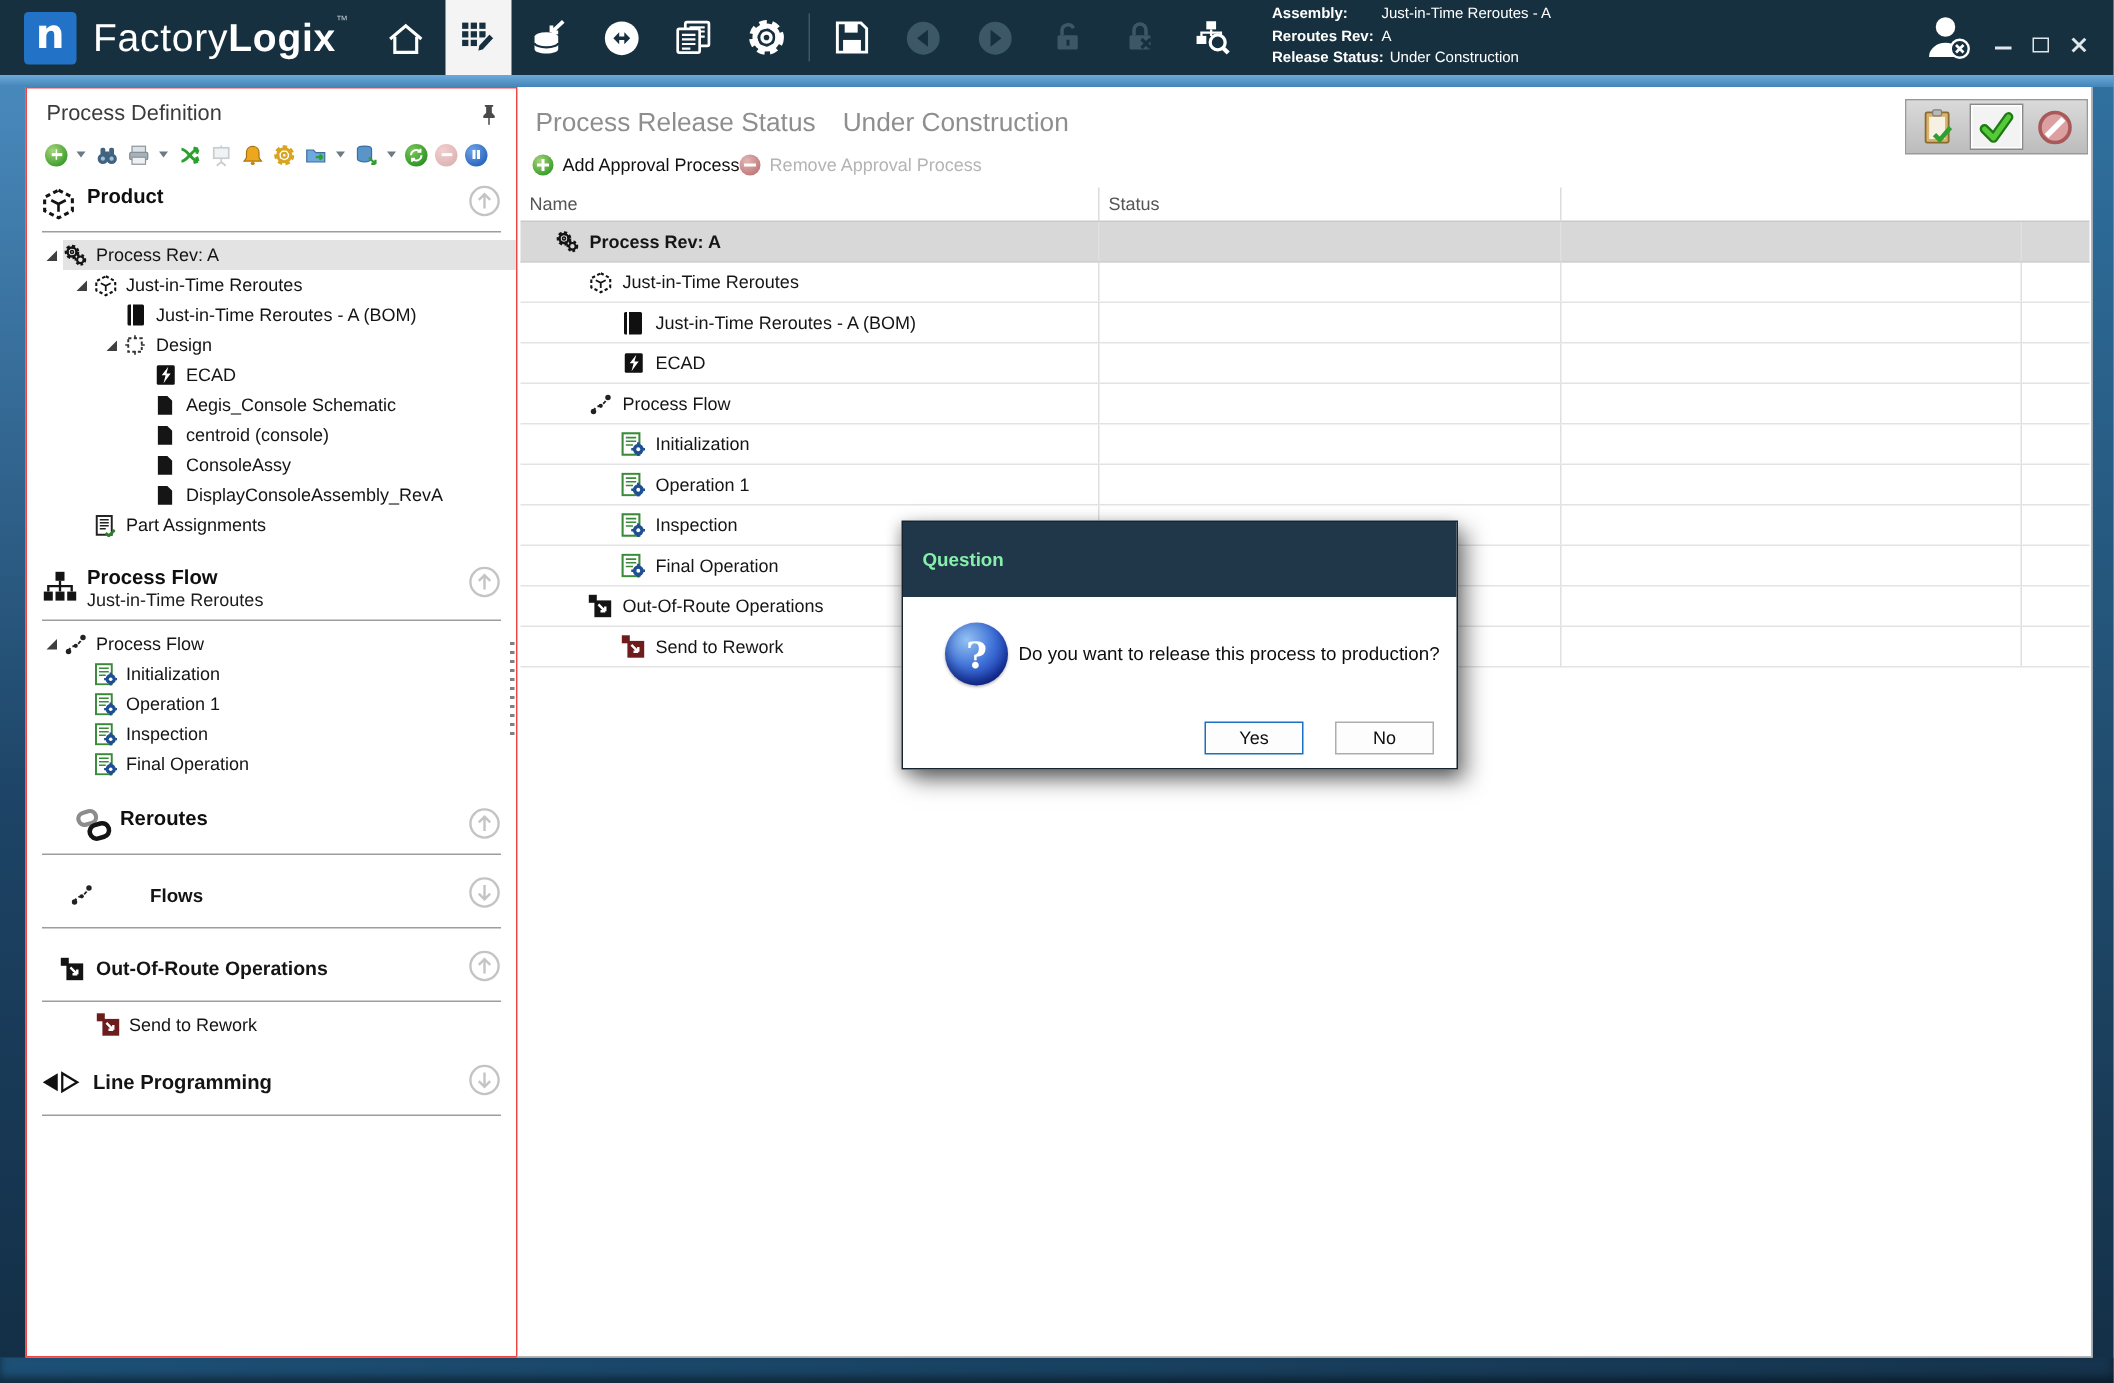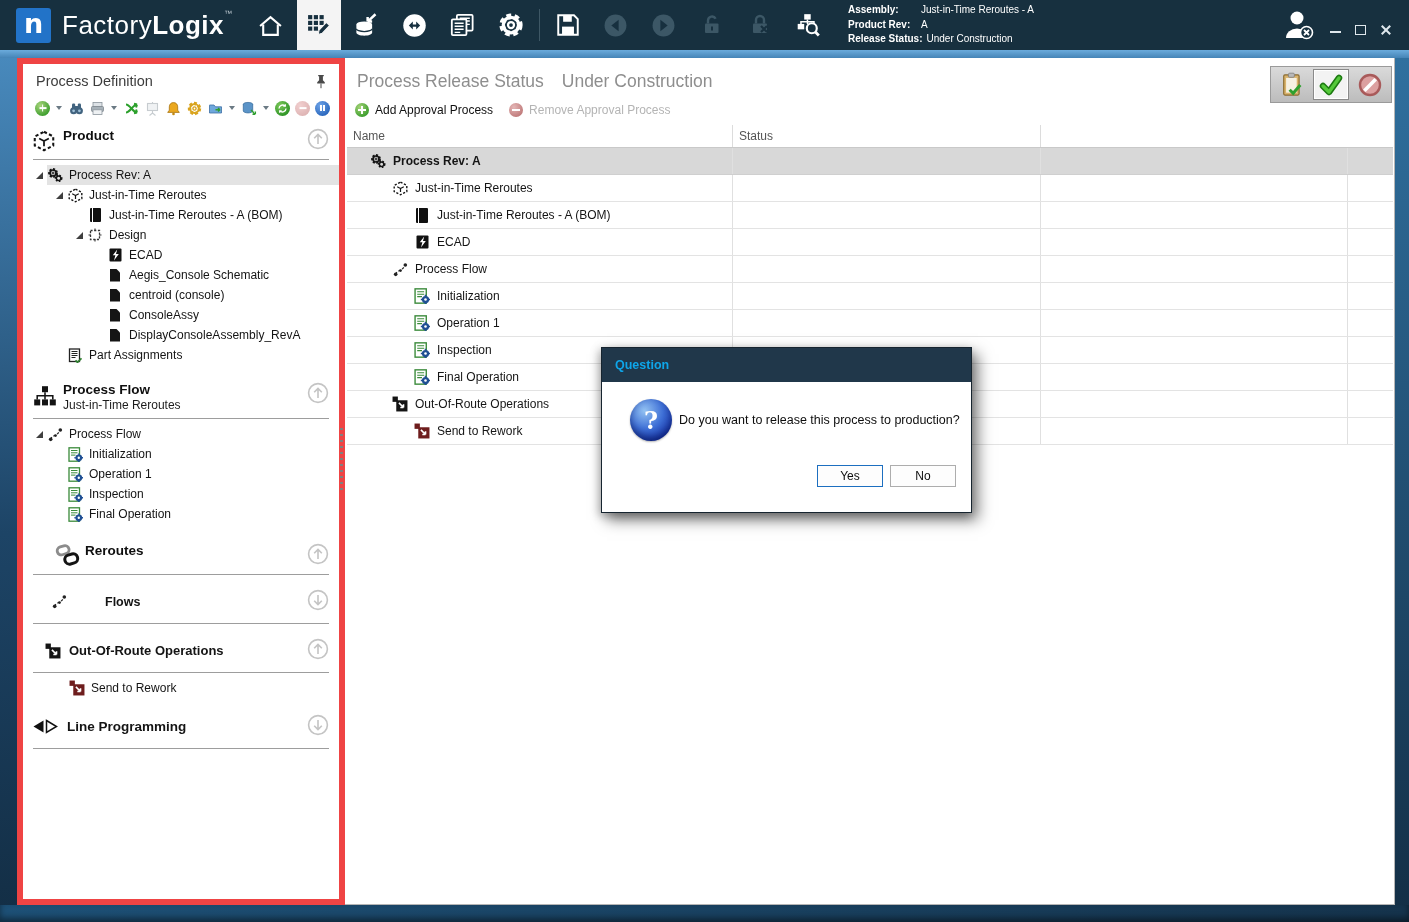--- a/index.html
+++ b/index.html
@@ -35,21 +35,21 @@
   .wc-max::after { content:""; position:absolute; left:0; top:1px; width:9px; height:8px; border:1.6px solid #dfe7ec; }
   .wc-close::before, .wc-close::after { content:""; position:absolute; left:5px; top:0; width:1.8px; height:12px; background:#dfe7ec; }
   .wc-close::before { transform:rotate(45deg); }
   .wc-close::after { transform:rotate(-45deg); }
   
   .accent-strip { position:absolute; left:0; top:50px; width:1409px; height:8px; background:linear-gradient(180deg,#6babdc,#4584b6); z-index:9; }
   .frame-left  { position:absolute; left:0; top:58px; width:17px; height:864px; background:linear-gradient(180deg,#4889bc,#1d4466 55%,#132e45); }
   .frame-right { position:absolute; right:0; top:58px; width:14px; height:864px; background:linear-gradient(180deg,#30709f,#132e45); }
   .frame-bottom{ position:absolute; left:0; top:905px; width:1409px; height:17px; background:linear-gradient(90deg,#1d5076,#15334c); box-shadow:inset 0 -4px 6px rgba(0,0,0,.45); z-index:3; }
   
-  .sidebar { position:absolute; left:17px; top:58px; width:328px; height:847px; background:#fff; border:6px solid #ef4444; z-index:4; font-size:12px; color:#141414; }
+  .sidebar { position:absolute; left:17px; top:58px; width:328px; height:847px; background:#fff; border:1px solid #ef4444; z-index:4; font-size:12px; color:#141414; }
   .sb-header { display:flex; align-items:center; justify-content:space-between; padding:9px 12px 2px 13px; }
   .sb-title { font-size:14.5px; color:#3c3c3c; }
   .sb-toolbar { display:flex; align-items:center; gap:5px; padding:9px 6px 7px 12px; }
   .tbi { width:16px; height:16px; display:inline-flex; align-items:center; justify-content:center; position:relative; flex:0 0 auto; }
   .caret { width:0; height:0; border-left:3.5px solid transparent; border-right:3.5px solid transparent; border-top:4px solid #6b7a84; margin:0 1px; }
   .sec-head { display:flex; padding:5px 10px 4px 10px; }
   .sec-icon { width:30px; display:flex; align-items:center; justify-content:flex-start; flex:0 0 auto; }
   .sec-title { font-weight:bold; font-size:13.5px; color:#0f0f0f; }
   .sec-sub { font-size:12px; font-weight:normal; color:#1c1c1c; margin-top:1px; }
   .sec-arrow { margin-left:auto; flex:0 0 auto; }
@@ -62,21 +62,21 @@
   .exp.none::after { border:none; }
   .tico { width:16px; height:16px; margin-right:6px; flex:0 0 auto; display:inline-flex; align-items:center; justify-content:center; }
   .ind0 { padding-left:8px; } .ind1 { padding-left:28px; } .ind2 { padding-left:48px; } .ind3 { padding-left:68px; }
   .simple-row { display:flex; align-items:center; padding:8px 10px 7px 10px; }
   .simple-row .lbl { font-weight:bold; font-size:12.5px; }
   .sub-item { display:flex; align-items:center; height:24px; padding-left:46px; font-size:12px; }
   .splitter { position:absolute; left:340px; top:428px; width:3px; height:64px; background:repeating-linear-gradient(180deg,#808080 0 2px,transparent 2px 6px); z-index:6; }
   
   .main { position:absolute; left:345px; top:58px; width:1050px; height:847px; background:#fff; border-right:1px solid #b5b5b5; border-bottom:1px solid #b5b5b5; z-index:4; }
   .main-title { position:absolute; left:12px; top:13px; font-size:17.5px; color:#8e8e8e; display:flex; gap:18px; white-space:nowrap; }
-  .actions { position:absolute; left:10px; top:45px; display:flex; gap:16px; align-items:center; font-size:12px; }
+  .actions { position:absolute; left:10px; top:45px; display:flex; align-items:center; font-size:12px; }
   .action { display:flex; align-items:center; gap:6px; cursor:default; }
   .action.enabled { color:#111; }
   .action.disabled { color:#b4b4b4; }
   .circle-ico { width:14px; height:14px; border-radius:50%; display:inline-flex; align-items:center; justify-content:center; color:#fff; font-size:12px; font-weight:bold; line-height:1; }
   .ci-add { background:radial-gradient(circle at 35% 30%, #a5d378, #3c9e2d 75%); }
   .ci-remove { background:radial-gradient(circle at 35% 30%, #e4b6b6, #c07b7b 75%); }
   .circle-ico::after { content:""; background:#fff; }
   .ci-add::before { content:""; position:absolute; width:8px; height:2px; background:#fff; }
   .ci-add::after { content:""; position:absolute; width:2px; height:8px; background:#fff; }
   .ci-remove::before { content:""; position:absolute; width:8px; height:2px; background:#fff; }
@@ -91,28 +91,28 @@
   .th { height:100%; display:flex; align-items:center; padding-left:6px; border-right:1px solid #dcdcdc; }
   .col-name { width:386px; } .col-status { width:308px; } .col-approval { width:307px; } .col-last { flex:1; border-right:none; }
   .trow { display:flex; height:27px; align-items:center; border-bottom:1px solid #e3e3e3; font-size:12px; color:#151515; cursor:default; }
   .trow.selected { background:#d8d8d8; font-weight:bold; border-bottom:1px solid #cfcfcf; }
   .tcell { height:100%; display:flex; align-items:center; border-right:1px solid #e0e0e0; overflow:hidden; white-space:nowrap; }
   .tcell.last { border-right:none; }
   .ticon { width:16px; height:16px; margin-right:7px; flex:0 0 auto; display:inline-flex; align-items:center; justify-content:center; }
   .rind0 { padding-left:23px; } .rind1 { padding-left:45px; } .rind2 { padding-left:67px; }
   
   .dialog { position:absolute; left:601px; top:347px; width:371px; height:166px; background:#fff; border:1px solid #16242f; box-shadow:6px 7px 14px rgba(0,0,0,.5), -2px 3px 9px rgba(0,0,0,.28); z-index:50; }
-  .dlg-title { height:34px; background:#20374a; color:#0ea5e9; font-weight:bold; font-size:12.5px; display:flex; align-items:center; padding-left:13px; }
+  .dlg-title { height:50px; background:#20374a; color:#86efac; font-weight:bold; font-size:12.5px; display:flex; align-items:center; padding-left:13px; }
   .dlg-body { position:relative; height:119px; }
   .q-icon { position:absolute; left:28px; top:17px; width:42px; height:42px; border-radius:50%;
     background:radial-gradient(circle at 35% 28%, #93c2f2 0%, #3e6fd6 45%, #1837ab 78%, #0e2b8d 100%);
     color:#fff; display:flex; align-items:center; justify-content:center; font-size:24px; font-weight:bold;
     box-shadow:inset 0 -4px 7px rgba(2,8,60,.45), 0 1px 2px rgba(0,0,0,.3); font-family:"DejaVu Serif",serif; }
   .q-text { position:absolute; left:77px; top:31px; font-size:12.5px; color:#0d0d0d; }
-  .dlg-buttons { position:absolute; right:15px; bottom:14px; display:flex; gap:7px; }
+  .dlg-buttons { position:absolute; right:15px; bottom:14px; display:flex; gap:21px; }
   .dlg-btn { width:66px; height:22px; font-size:12px; display:flex; align-items:center; justify-content:center; background:#fdfdfd; border:1px solid #adadad; color:#0d0d0d; cursor:default; }
   .dlg-btn.primary { border:1px solid #1d6fc0; }
   
   .ic-bom { width:11px; height:14px; border-radius:1px; background:linear-gradient(90deg,#101010 0 2px,#fff 2px 3.5px,#101010 3.5px 100%); }
   .ic-doc { width:10px; height:13px; background:#151515; clip-path:polygon(0 0,60% 0,100% 30%,100% 100%,0 100%); }
   .sphere { width:15px; height:15px; border-radius:50%; position:relative; display:inline-block; }
   .sphere::before { content:""; position:absolute; left:50%; top:50%; transform:translate(-50%,-50%); }
   .sp-add { background:radial-gradient(circle at 35% 30%, #a8d47c, #3c9e2d 75%); }
   .sp-add::before { width:7px; height:1.8px; background:#fff; box-shadow:0 0 0 0 #fff; }
   .sp-add::after { content:""; position:absolute; left:50%; top:50%; transform:translate(-50%,-50%); width:1.8px; height:7px; background:#fff; }
@@ -228,21 +228,21 @@
         <path d="M18.8 18.4 L22 21.6" stroke="#fff" stroke-width="2.6"></path>
       </svg>
     </div>
   </nav>
   <div class="asm">
     <div class="asm-row">
         <span class="asm-label">Assembly:</span>
         <span>Just-in-Time Reroutes - A</span>
       </div>
     <div class="asm-row">
-        <span class="asm-label">Product Rev:</span>
+        <span class="asm-label">Reroutes Rev:</span>
         <span>A</span>
       </div>
     <div class="asm-row">
         <span class="asm-label">Release Status:</span>
         <span>Under Construction</span>
       </div>
   </div>
   <div class="user-btn">
     <svg width="40" height="36" viewBox="0 0 40 36">
       <circle cx="19" cy="10" r="6.5" fill="#fff"></circle>

